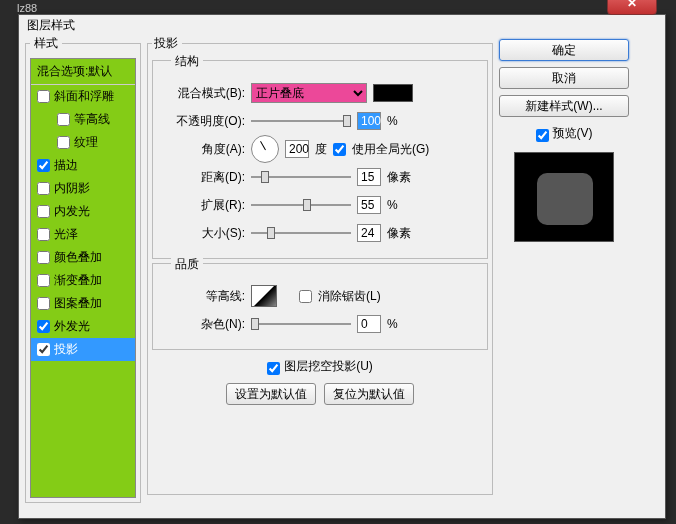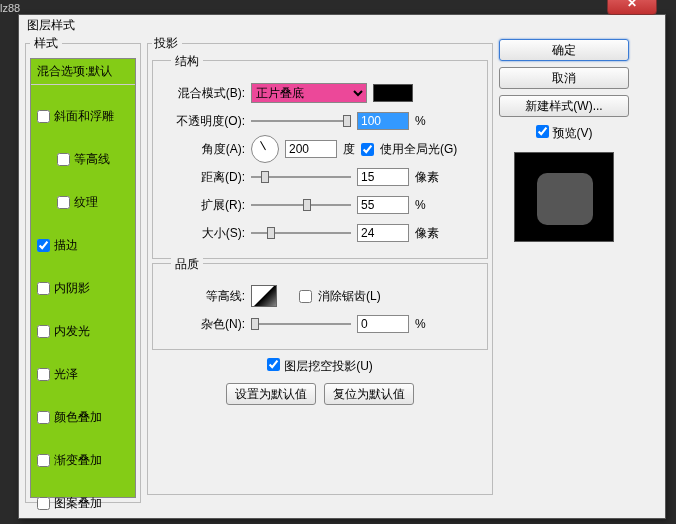--- a/index.html
+++ b/index.html
@@ -1,55 +1,55 @@
 <!DOCTYPE html>
 <html><head>
 <meta charset="utf-8">
 <style>
   * { box-sizing: border-box; margin: 0; padding: 0; font-family: "Microsoft YaHei", "SimSun", sans-serif; font-size: 12px; }
   body { background: #2a2a2a; width: 676px; height: 524px; position: relative; overflow: hidden; }
-  .backdrop-text { position: absolute; top: 2px; left: 0; color: #ccc; font-size: 11px; }
+  .backdrop-text { position: absolute; top: 2px; left: 17px; color: #ccc; font-size: 11px; }
   .dialog { position: absolute; left: 18px; top: 14px; width: 648px; height: 505px; background: #f0f0f0; border: 1px solid #555; box-shadow: 2px 2px 6px rgba(0,0,0,.4); }
   .close-x { position: absolute; right: 8px; top: -22px; width: 50px; height: 22px; background: linear-gradient(#e06060,#c03030); border: 1px solid #803030; border-radius: 0 0 4px 4px; text-align: center; color: #fff; line-height: 18px; font-weight: bold; }
   .title-text { position: absolute; left: 8px; top: 2px; font-size: 12px; color: #000; }
   .body { position: absolute; left: 6px; top: 20px; right: 6px; bottom: 6px; display: flex; gap: 6px; }
   .leftcol { width: 116px; }
   .midcol { width: 346px; }
   .rightcol { width: 130px; display: flex; flex-direction: column; gap: 6px; padding-top: 4px; }
   fieldset { border: 1px solid #bbb; padding: 4px; }
   legend { font-size: 12px; padding: 0 4px; color: #000; }
   .style-list { border: 1px solid #888; background: #84cc16; margin-top: 2px; height: 440px; }
   .style-header { padding: 4px 6px; border-bottom: 1px solid #ccc; font-weight: normal; }
-  .style-item { display: flex; align-items: center; padding: 3px 6px; gap: 4px; cursor: pointer; margin-top: 20px; }
+  .style-item { display: flex; align-items: center; padding: 3px 6px; gap: 4px; cursor: pointer; }
   .style-item.indented { padding-left: 26px; }
   .style-item.selected { background: #3399ff; color: #fff; }
   .style-item.selected input[type=checkbox]{ accent-color: #fff;}
   .cb { width: 13px; height: 13px; }
   .group { border: 1px solid #bbb; margin-top: 4px; padding: 8px 16px; }
   .group-title { position: relative; top: -16px; background: #f0f0f0; display: inline-block; padding: 0 4px; margin-left: 2px; }
   .group-body { margin-top: -10px; }
   .row { display: flex; align-items: center; margin: 6px 0; height: 22px; gap: 6px; }
   .lbl { width: 76px; text-align: right; color: #000; }
   select.combo { width: 116px; height: 20px; border: 1px solid #888; background: #ec4899; }
   .swatch { width: 40px; height: 18px; background: #000; border: 1px solid #555; display: inline-block; }
   .slider { flex: 0 0 100px; height: 18px; position: relative; }
   .slider .track { position: absolute; left:0; right:0; top: 8px; height: 2px; background: #999; }
   .slider .thumb { position: absolute; top: 3px; width: 8px; height: 12px; background: #ddd; border:1px solid #666; }
-  .numbox { width: 52px; height: 18px; border: 1px solid #888; background: #fff; text-align: left; padding: 0 3px; line-height: 16px; display:inline-block;}
+  .numbox { width: 24px; height: 18px; border: 1px solid #888; background: #fff; text-align: left; padding: 0 3px; line-height: 16px; display:inline-block;}
   .numbox.selected { background: #3399ff; color: #fff; }
   .unit { color: #000; }
   .angle { width: 28px; height: 28px; border: 1px solid #888; border-radius: 50%; background: #fff; position: relative; }
   .angle .needle { position: absolute; left: 13px; top: 4px; width: 1px; height: 10px; background: #000; transform-origin: bottom center; transform: rotate(-30deg);}
   .btn { height: 22px; background: linear-gradient(#fdfdfd,#e5e5e5); border: 1px solid #888; border-radius: 3px; text-align: center; line-height: 20px; cursor: pointer; padding: 0 8px; }
   .btn.default { border: 1px solid #3a7bd5; box-shadow: 0 0 2px #3a7bd5; }
   .contour-sw { width: 26px; height: 22px; border:1px solid #666; display:inline-block; background: linear-gradient(135deg,#fff 0%,#fff 48%, #000 52%, #888 100%); }
   .button-row { display: flex; gap: 8px; justify-content: center; margin-top: 8px; }
   .preview { width: 100px; height: 90px; background: #000; border: 1px solid #555; margin: 4px auto 0; position: relative; }
   .preview .sq { position: absolute; left: 22px; top: 20px; width: 56px; height: 52px; background: #565656; border-radius: 10px;}
-  .checkline { display:flex; align-items:flex-start; gap:4px; justify-content:center; margin-top:2px;}
+  .checkline { display:flex; align-items:flex-end; gap:4px; justify-content:center; margin-top:2px;}
   .section-label { font-size: 12px; color:#000; padding-left: 2px;}
 </style>
 </head>
 <body>
 
 <div class="backdrop-text">lz88</div>
 
 <div class="dialog">
   <div class="close-x">✕</div>
   <div class="title-text">图层样式</div>

